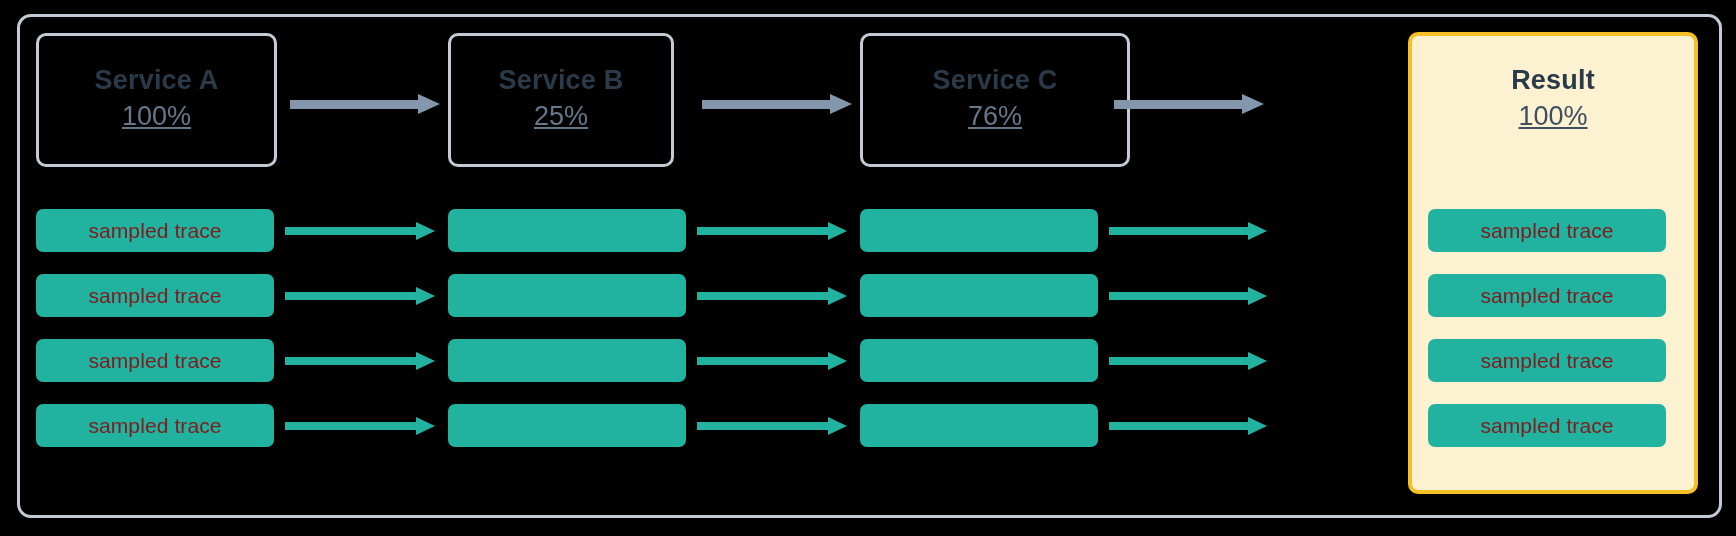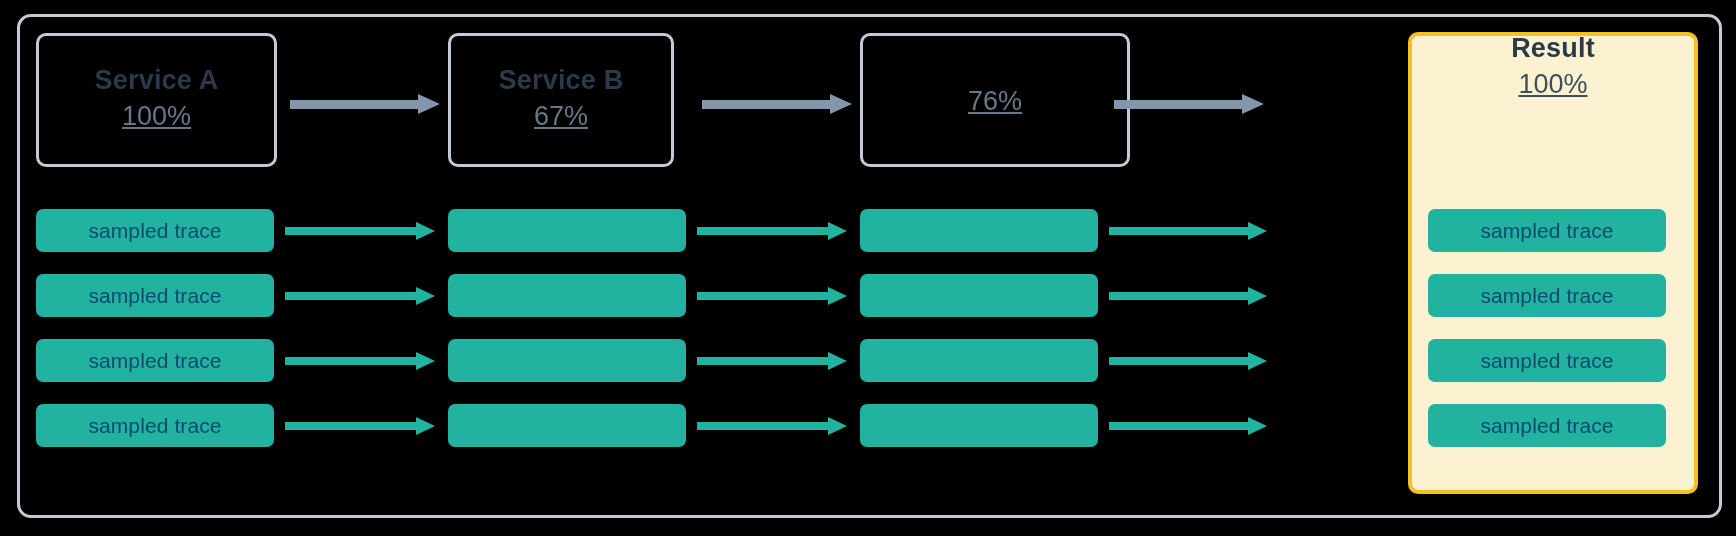--- a/index.html
+++ b/index.html
@@ -47,21 +47,21 @@
   .svc-pct{
     font-size:27px; font-weight:400;
     color:#64788a; line-height:1.35;
     margin-top:2px;
     text-decoration:underline;
   }
   .result-head{
     position:absolute; left:1408px; top:33px;
     width:290px; height:134px;
     display:flex; flex-direction:column;
-    align-items:center; 
+    align-items:center; justify-content:center;
     pointer-events:none;
   }
   .result-head .svc-title{ color:#2b3a49; }
   .result-head .svc-pct{ color:#3d4f5f; }
 
   
   .arrow-grey{ position:absolute; top:94px; height:20px; }
   .arrow-grey .shaft{
     position:absolute; left:0; top:6px;
     height:9px; background:#8496ab;
@@ -76,21 +76,21 @@
 
   
   .bar{
     position:absolute;
     height:43px;
     background:#21b2a0;
     border-radius:7px;
     display:flex; align-items:center; justify-content:center;
   }
   .bar-label{
-    color:#0c4a6e; font-size:21px; font-weight:400;
+    color:#7f1d1d; font-size:21px; font-weight:400;
     letter-spacing:.1px; white-space:nowrap;
   }
 
   
   .arrow-teal{ position:absolute; height:18px; }
   .arrow-teal .shaft{
     position:absolute; left:0; top:5px;
     height:8px; background:#21b2a0;
   }
   .arrow-teal .head{
@@ -110,23 +110,24 @@
 
   <div class="result-panel"></div>
 
   <div id="headers">
       <div class="svc-box" style="left: 36px; width: 241px;">
         <div class="svc-title">Service A</div>
         <div class="svc-pct">100%</div>
       </div>
       <div class="svc-box" style="left: 448px; width: 226px;">
         <div class="svc-title">Service B</div>
-        <div class="svc-pct">67%</div>
+        <div class="svc-pct">25%</div>
       </div>
       <div class="svc-box" style="left: 860px; width: 270px;">
+        <div class="svc-title">Service C</div>
         <div class="svc-pct">76%</div>
       </div>
       <div class="result-head" style="left: 1408px; width: 290px;">
         <div class="svc-title">Result</div>
         <div class="svc-pct">100%</div>
       </div>
     </div>
 
   <div id="header-arrows">
       <div class="arrow-grey" style="left: 290px; width: 150px;">

